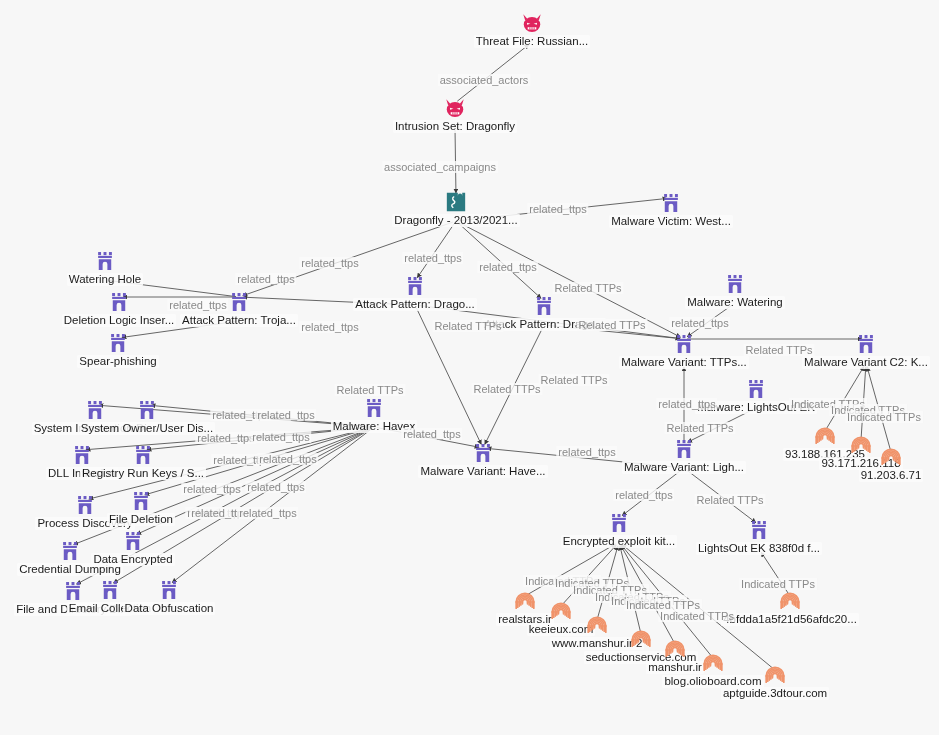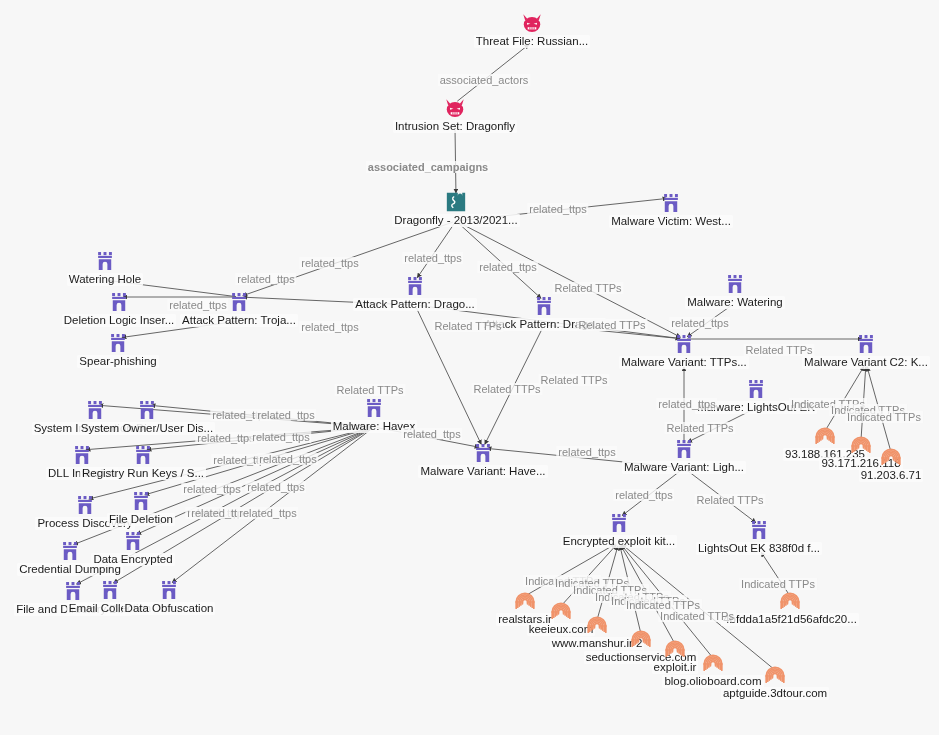--- a/index.html
+++ b/index.html
@@ -653,21 +653,21 @@
             <path d="M 5.8 13 v 4.4639999999999995" stroke="#f0936a" stroke-width="1.9" fill="none" stroke-linecap="round"></path>
             <path d="M 18.2 13 v 4.4639999999999995" stroke="#f0936a" stroke-width="1.9" fill="none" stroke-linecap="round"></path>
             <path d="M 7.5 13 a 4.5 4.41 0 1 1 9 0" stroke="#f0936a" stroke-width="1.9" fill="none" stroke-linecap="round"></path>
             <path d="M 7.5 13 v 3.2399999999999998" stroke="#f0936a" stroke-width="1.9" fill="none" stroke-linecap="round"></path>
             <path d="M 16.5 13 v 3.2399999999999998" stroke="#f0936a" stroke-width="1.9" fill="none" stroke-linecap="round"></path>
             <path d="M 9.2 13 a 2.8 2.7439999999999998 0 1 1 5.6 0" stroke="#f0936a" stroke-width="1.9" fill="none" stroke-linecap="round"></path>
             <path d="M 9.2 13 v 2.016" stroke="#f0936a" stroke-width="1.9" fill="none" stroke-linecap="round"></path>
             <path d="M 14.8 13 v 2.016" stroke="#f0936a" stroke-width="1.9" fill="none" stroke-linecap="round"></path>
           </svg>
         </span>
-        <span class="node-label">exploit.ir</span>
+        <span class="node-label">manshur.ir</span>
       </div>
       <div class="node" style="left: 713px; top: 670px;">
         <span style="line-height: 0;">
           <svg class="node-icon" viewBox="0 0 24 24">
             <path d="M 2.4000000000000004 13 a 9.6 9.408 0 1 1 19.2 0" stroke="#f0936a" stroke-width="1.9" fill="none" stroke-linecap="round"></path>
             <path d="M 2.4000000000000004 13 v 6.912" stroke="#f0936a" stroke-width="1.9" fill="none" stroke-linecap="round"></path>
             <path d="M 21.6 13 v 6.912" stroke="#f0936a" stroke-width="1.9" fill="none" stroke-linecap="round"></path>
             <path d="M 4.1 13 a 7.9 7.742 0 1 1 15.8 0" stroke="#f0936a" stroke-width="1.9" fill="none" stroke-linecap="round"></path>
             <path d="M 4.1 13 v 5.688" stroke="#f0936a" stroke-width="1.9" fill="none" stroke-linecap="round"></path>
             <path d="M 19.9 13 v 5.688" stroke="#f0936a" stroke-width="1.9" fill="none" stroke-linecap="round"></path>
@@ -724,21 +724,21 @@
             <path d="M 9.2 13 a 2.8 2.7439999999999998 0 1 1 5.6 0" stroke="#f0936a" stroke-width="1.9" fill="none" stroke-linecap="round"></path>
             <path d="M 9.2 13 v 2.016" stroke="#f0936a" stroke-width="1.9" fill="none" stroke-linecap="round"></path>
             <path d="M 14.8 13 v 2.016" stroke="#f0936a" stroke-width="1.9" fill="none" stroke-linecap="round"></path>
           </svg>
         </span>
         <span class="node-label">4bfdda1a5f21d56afdc20...</span>
       </div>
     </div>
   <div id="edge-label-layer">
       <div class="edge-label" style="left: 484px; top: 80px;">associated_actors</div>
-      <div class="edge-label" style="left: 428px; top: 167px; font-weight: bold;">associated_campaigns</div>
+      <div class="edge-label" style="left: 440px; top: 167px;">associated_campaigns</div>
       <div class="edge-label" style="left: 558px; top: 209px;">related_ttps</div>
       <div class="edge-label" style="left: 433px; top: 258px;">related_ttps</div>
       <div class="edge-label" style="left: 508px; top: 267px;">related_ttps</div>
       <div class="edge-label" style="left: 330px; top: 263px;">related_ttps</div>
       <div class="edge-label" style="left: 588px; top: 288px;">Related TTPs</div>
       <div class="edge-label" style="left: 266px; top: 279px;">related_ttps</div>
       <div class="edge-label" style="left: 198px; top: 305px;">related_ttps</div>
       <div class="edge-label" style="left: 330px; top: 327px;">related_ttps</div>
       <div class="edge-label" style="left: 468px; top: 326px;">Related TTPs</div>
       <div class="edge-label" style="left: 612px; top: 325px;">Related TTPs</div>

